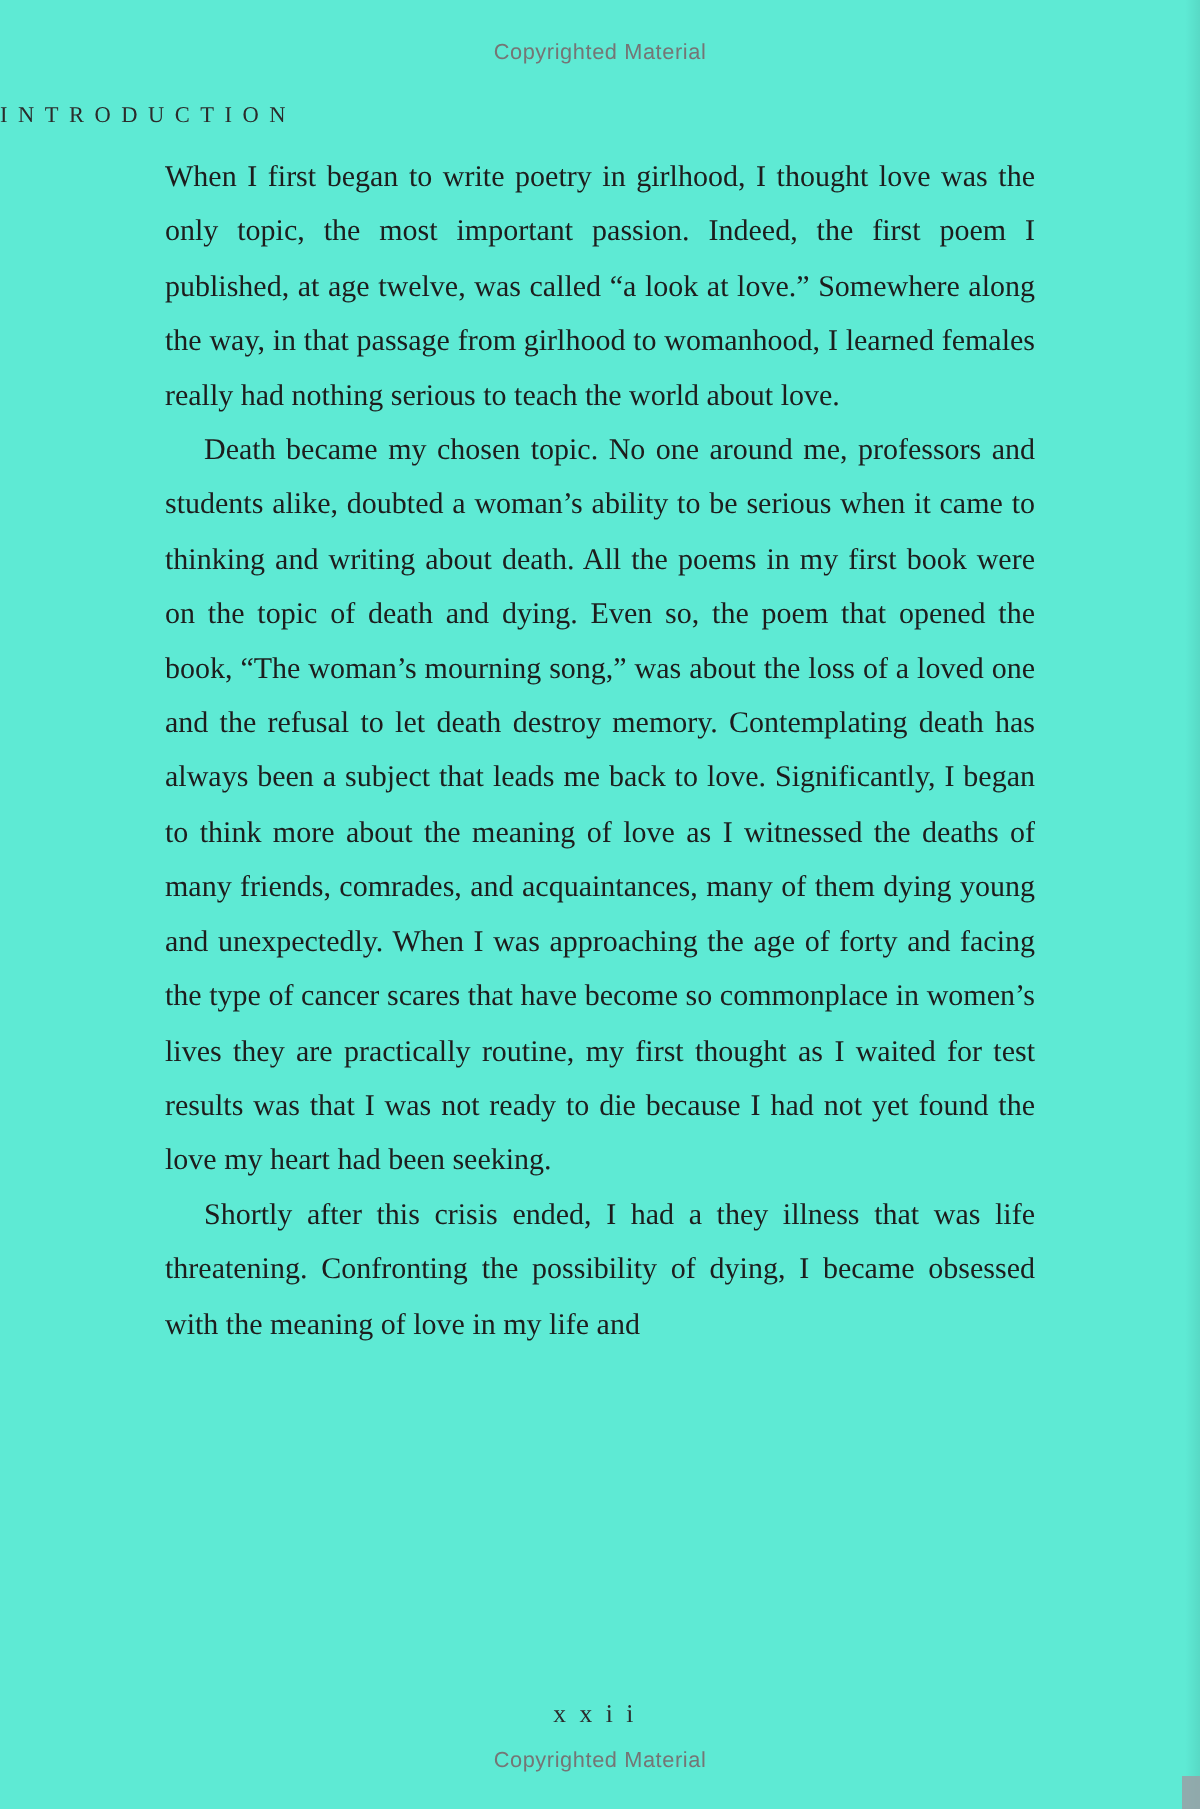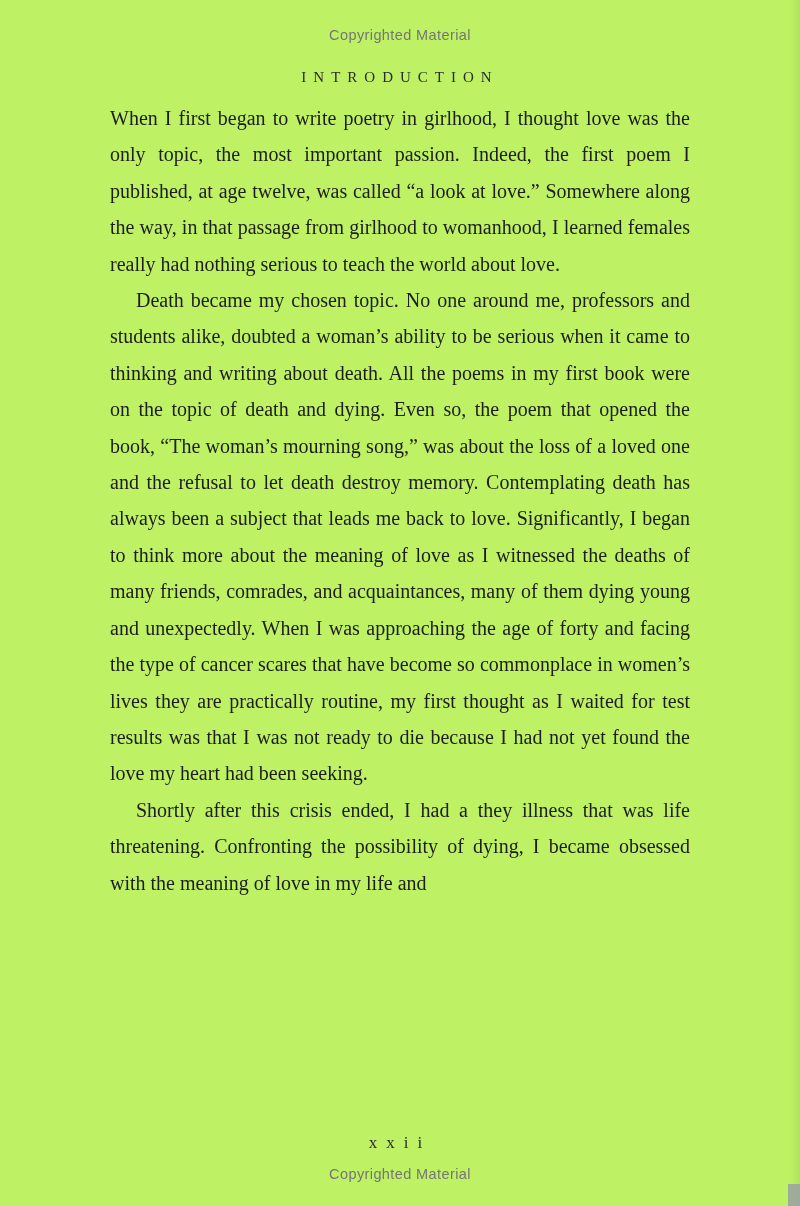--- a/index.html
+++ b/index.html
@@ -4,21 +4,21 @@
 <style>
   html, body {
     margin: 0;
     padding: 0;
     background: #ffffff;
   }
   .page {
     position: relative;
     width: 800px;
     height: 1206px;
-    background: #bef264;
+    background: #5eead4;
     overflow: hidden;
     font-family: "Liberation Serif", "DejaVu Serif", serif;
   }
   
   .scan-edge {
     position: absolute;
     top: 0;
     right: 0;
     width: 10px;
     height: 100%;
@@ -39,21 +39,20 @@
     font-family: "Liberation Sans", sans-serif;
     font-size: 14.5px;
     color: #757575;
     letter-spacing: 0.4px;
   }
   .copyright.top {
     padding-top: 27px;
   }
   .running-head {
     margin-top: 26px;
-    text-align: center;
     font-size: 15px;
     letter-spacing: 7px;
     color: #2b2b2b;
     font-family: "Liberation Serif", "DejaVu Serif", serif;
   }
   .text-block {
     width: 580px;
     margin: 14px auto 0 auto;
     font-size: 20px;
     line-height: 36.4px;

